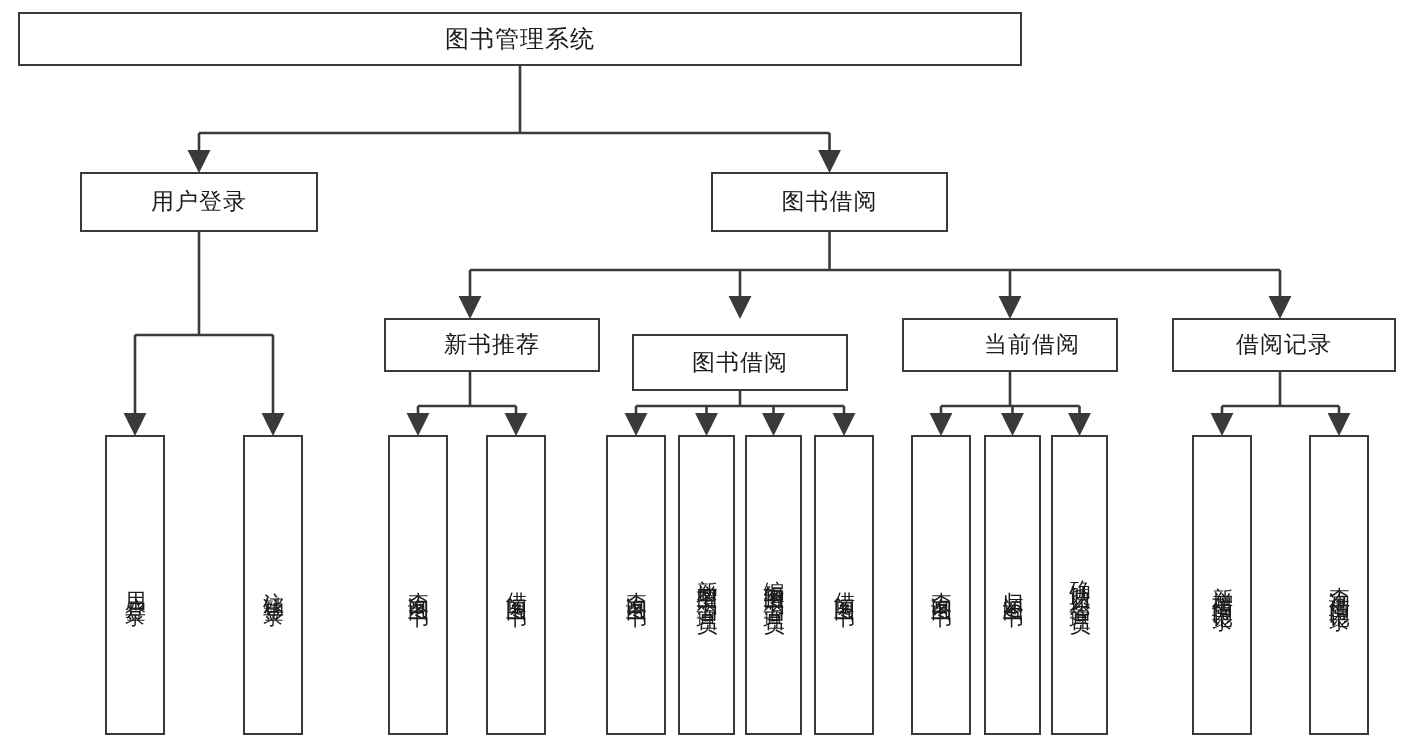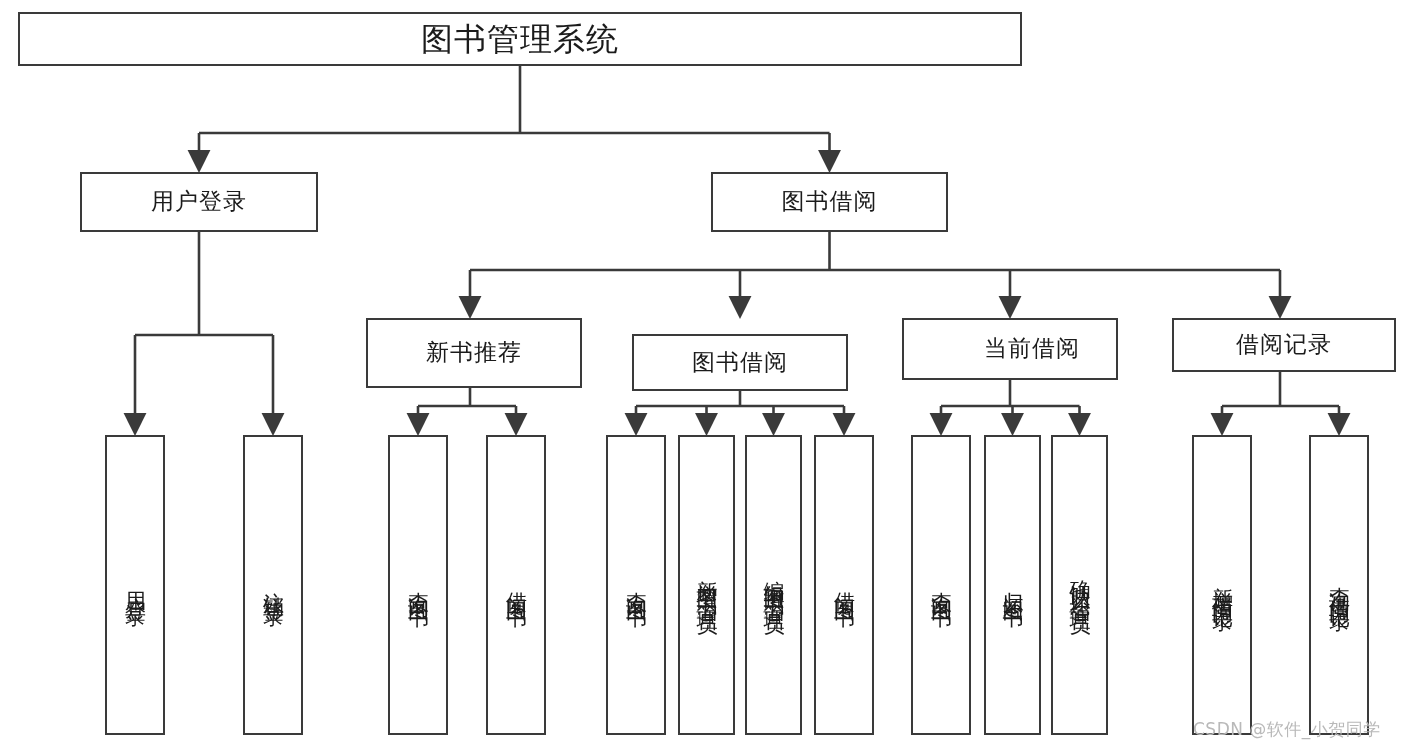--- a/index.html
+++ b/index.html
@@ -37,21 +37,21 @@
     color: #1b1b1b;
     z-index: 2;
   }
   .node.horiz {
     font-size: 23px;
     letter-spacing: 1px;
     line-height: 1.2;
     white-space: nowrap;
   }
   .node.root {
-    font-size: 32px;
+    font-size: 24px;
   }
   .node.leaf {
     font-size: 21px;
     align-items: center;
     justify-content: center;
     padding: 4px 0;
   }
   .vtext {
     writing-mode: vertical-rl;
     text-orientation: upright;
@@ -124,27 +124,27 @@
 
   <div id="level1-nodes">
       <div class="node horiz" style="left: 80px; top: 172px; width: 238px; height: 60px;">
         <span>用户登录</span>
       </div>
       <div class="node horiz" style="left: 711px; top: 172px; width: 237px; height: 60px;">
         <span>图书借阅</span>
       </div>
     </div>
   <div id="level2-nodes">
-      <div class="node horiz" style="left: 366px; top: 318px; width: 216px; height: 70px; text-align: right;">
+      <div class="node horiz" style="left: 384px; top: 318px; width: 216px; height: 54px; text-align: right;">
         <span>新书推荐</span>
       </div>
       <div class="node horiz" style="left: 632px; top: 318px; width: 216px; height: 57px; margin-top: 16px;">
         <span>图书借阅</span>
       </div>
-      <div class="node horiz" style="left: 902px; top: 318px; width: 216px; height: 62px; padding-left: 44px;">
+      <div class="node horiz" style="left: 902px; top: 318px; width: 216px; height: 54px; padding-left: 44px;">
         <span>当前借阅</span>
       </div>
       <div class="node horiz" style="left: 1172px; top: 318px; width: 224px; height: 54px;">
         <span>借阅记录</span>
       </div>
     </div>
   <div id="leaf-nodes">
       <div class="node leaf" style="left: 105px; top: 435px; width: 60px; height: 300px;">
         <span class="vtext">用户登录</span>
       </div>
@@ -179,15 +179,14 @@
         <span class="vtext">确认归还（管理员）</span>
       </div>
       <div class="node leaf" style="left: 1192px; top: 435px; width: 60px; height: 300px;">
         <span class="vtext">新增借阅记录</span>
       </div>
       <div class="node leaf" style="left: 1309px; top: 435px; width: 60px; height: 300px;">
         <span class="vtext">查询借阅记录</span>
       </div>
     </div>
 
-  <div class="watermark" style="left: 1193px; top: 718px;">CSDN @软件_小贺同学</div>
 
 </div>
 
 </body></html>

